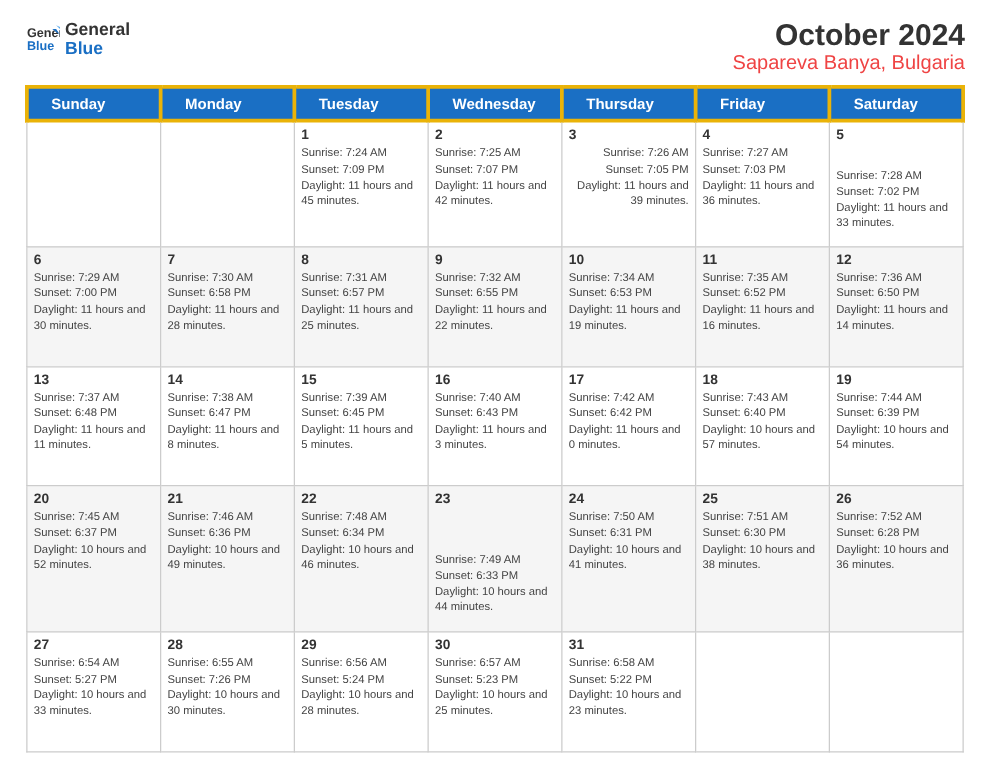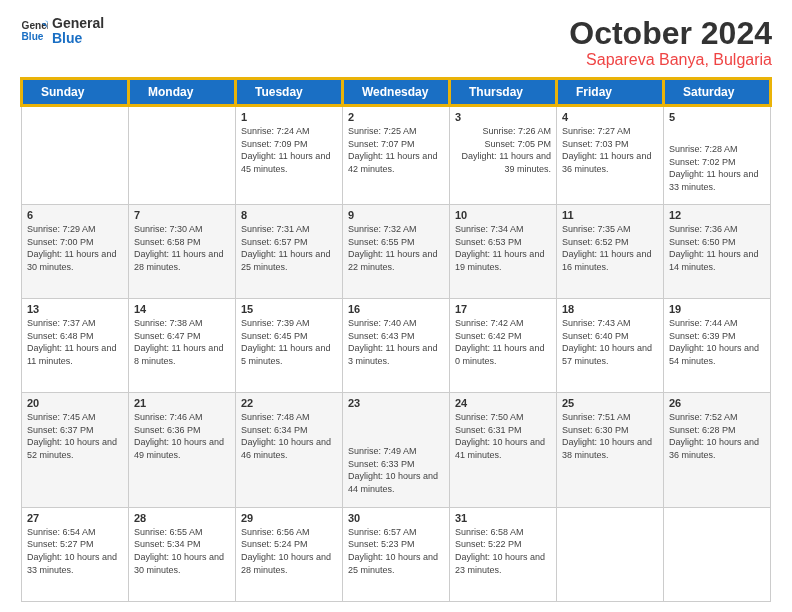--- a/index.html
+++ b/index.html
@@ -29,21 +29,21 @@
       gap: 4px;
     }
     .logo-icon {
       width: 28px;
       height: 28px;
     }
     .title-block {
       text-align: right;
     }
     .title-block h1 {
-      font-size: 32px;
+      font-size: 24px;
       font-weight: bold;
       color: #333;
       line-height: 1.1;
     }
     .title-block h2 {
       font-size: 16px;
       color: #ef4444;
       font-weight: normal;
     }
     .calendar {
@@ -294,21 +294,21 @@
         <tr>
           <td>
             <span class="day-number">27</span>
             <div class="day-info" style="white-space: pre-line;">Sunrise: 6:54 AM
 Sunset: 5:27 PM
 Daylight: 10 hours and 33 minutes.</div>
           </td>
           <td>
             <span class="day-number">28</span>
             <div class="day-info" style="white-space: pre-line;">Sunrise: 6:55 AM
-Sunset: 5:34 PM
+Sunset: 7:26 PM
 Daylight: 10 hours and 30 minutes.</div>
           </td>
           <td>
             <span class="day-number">29</span>
             <div class="day-info" style="white-space: pre-line;">Sunrise: 6:56 AM
 Sunset: 5:24 PM
 Daylight: 10 hours and 28 minutes.</div>
           </td>
           <td>
             <span class="day-number">30</span>

